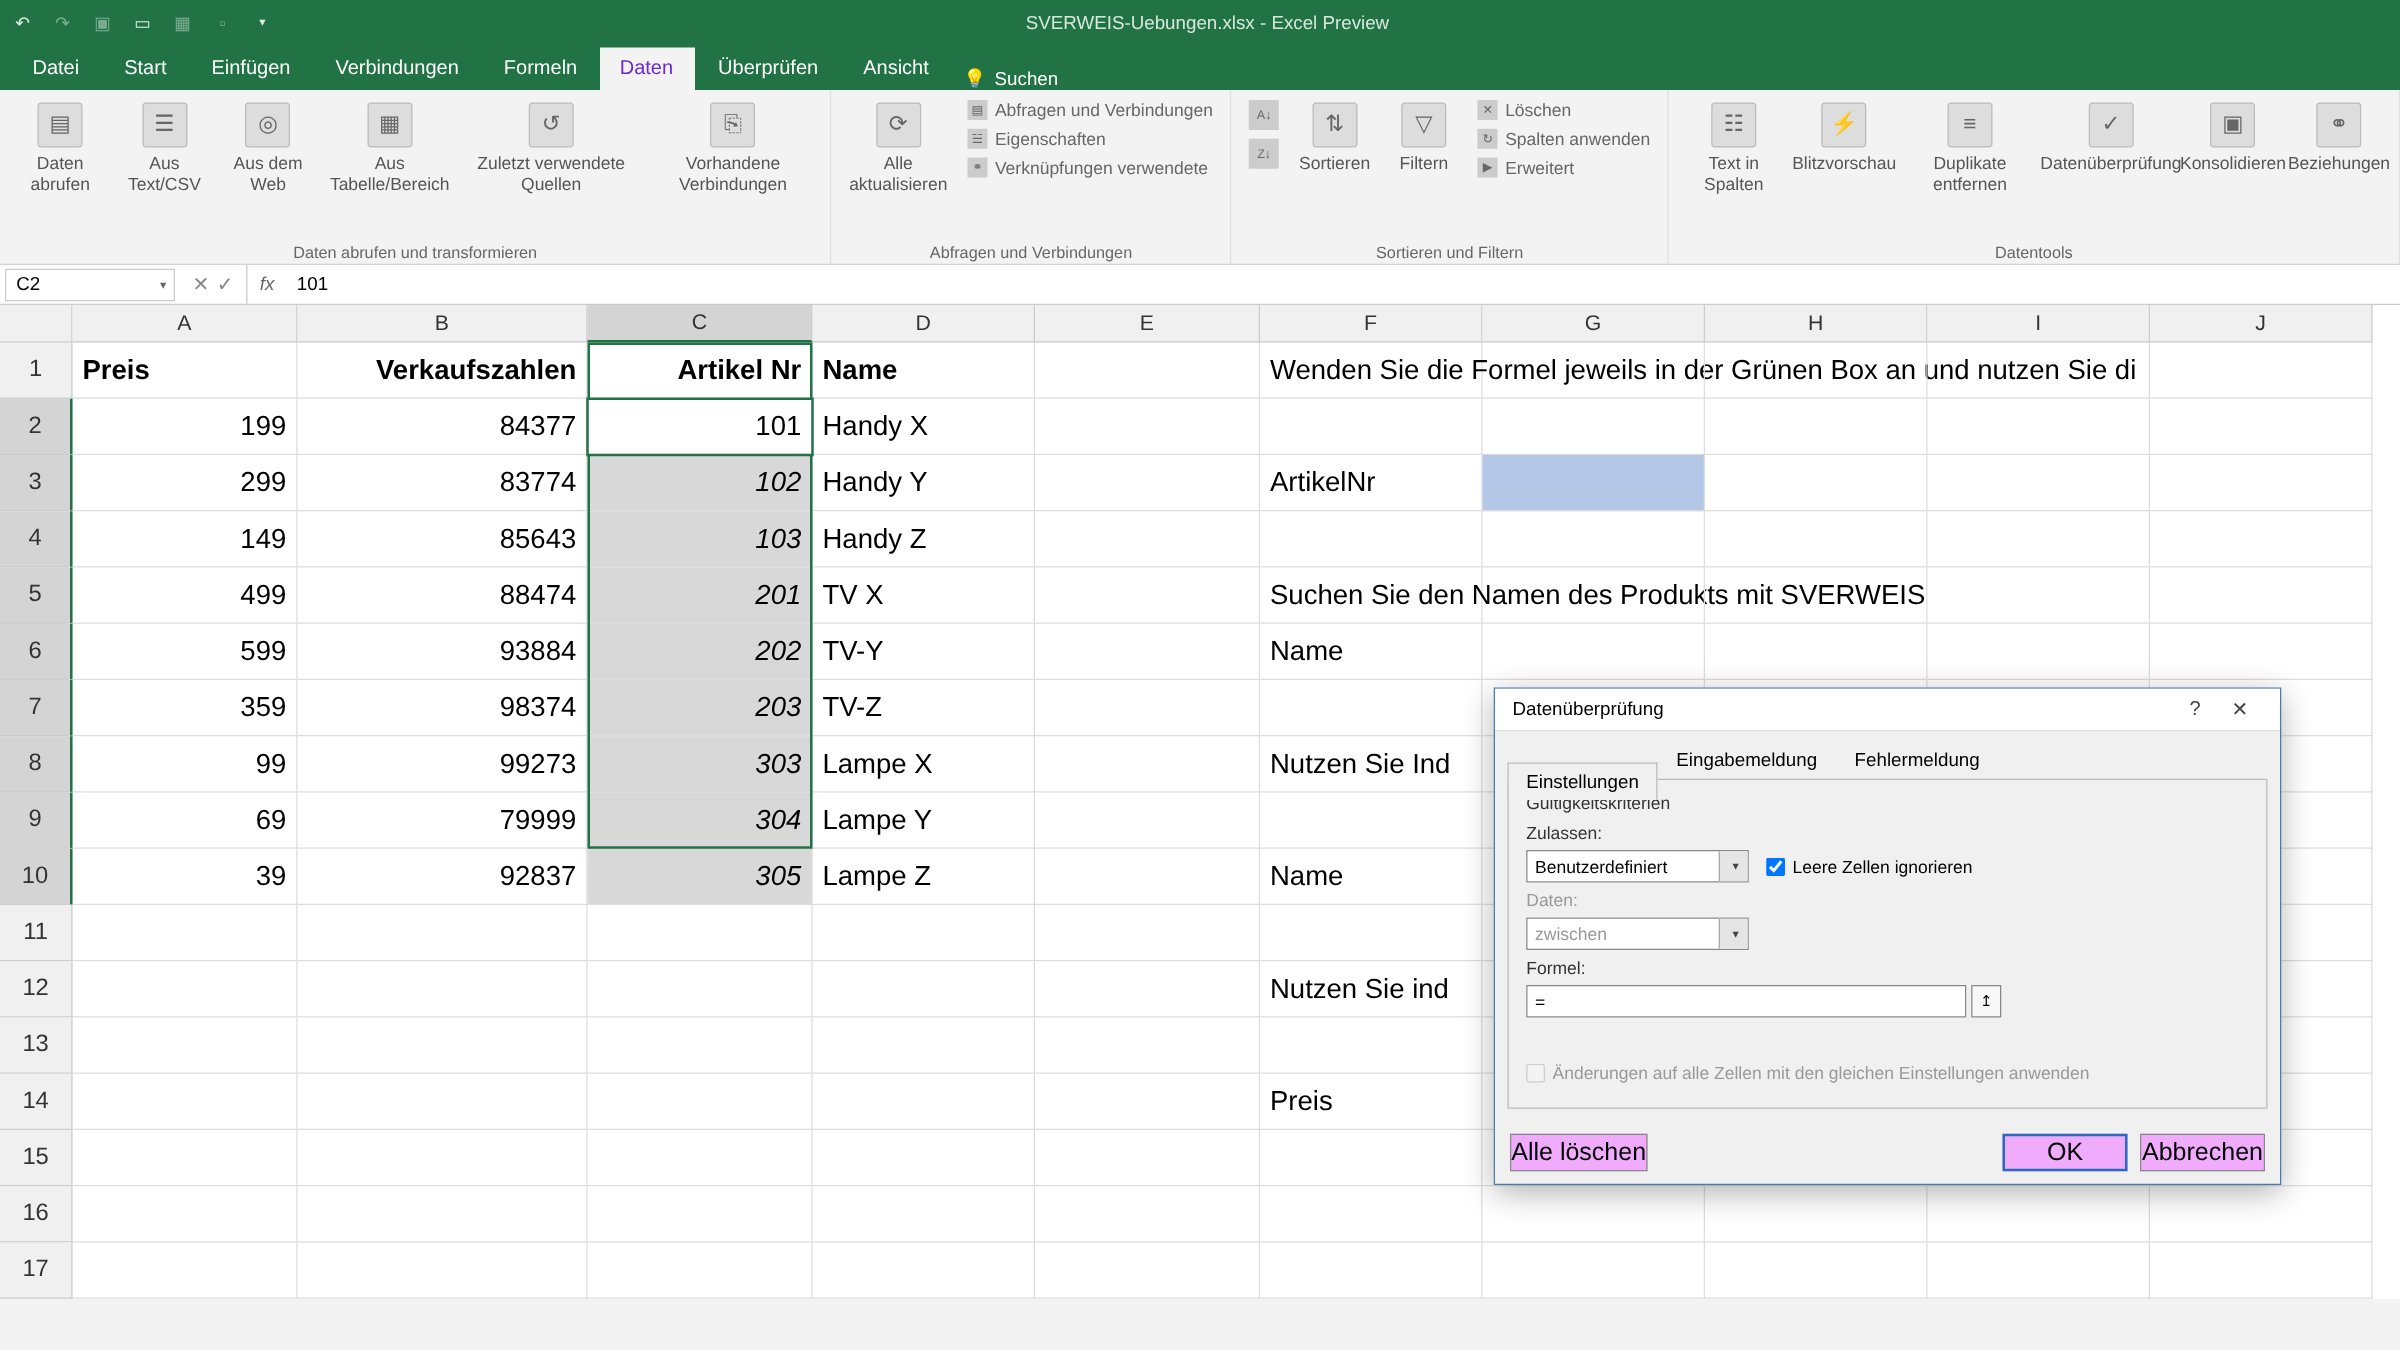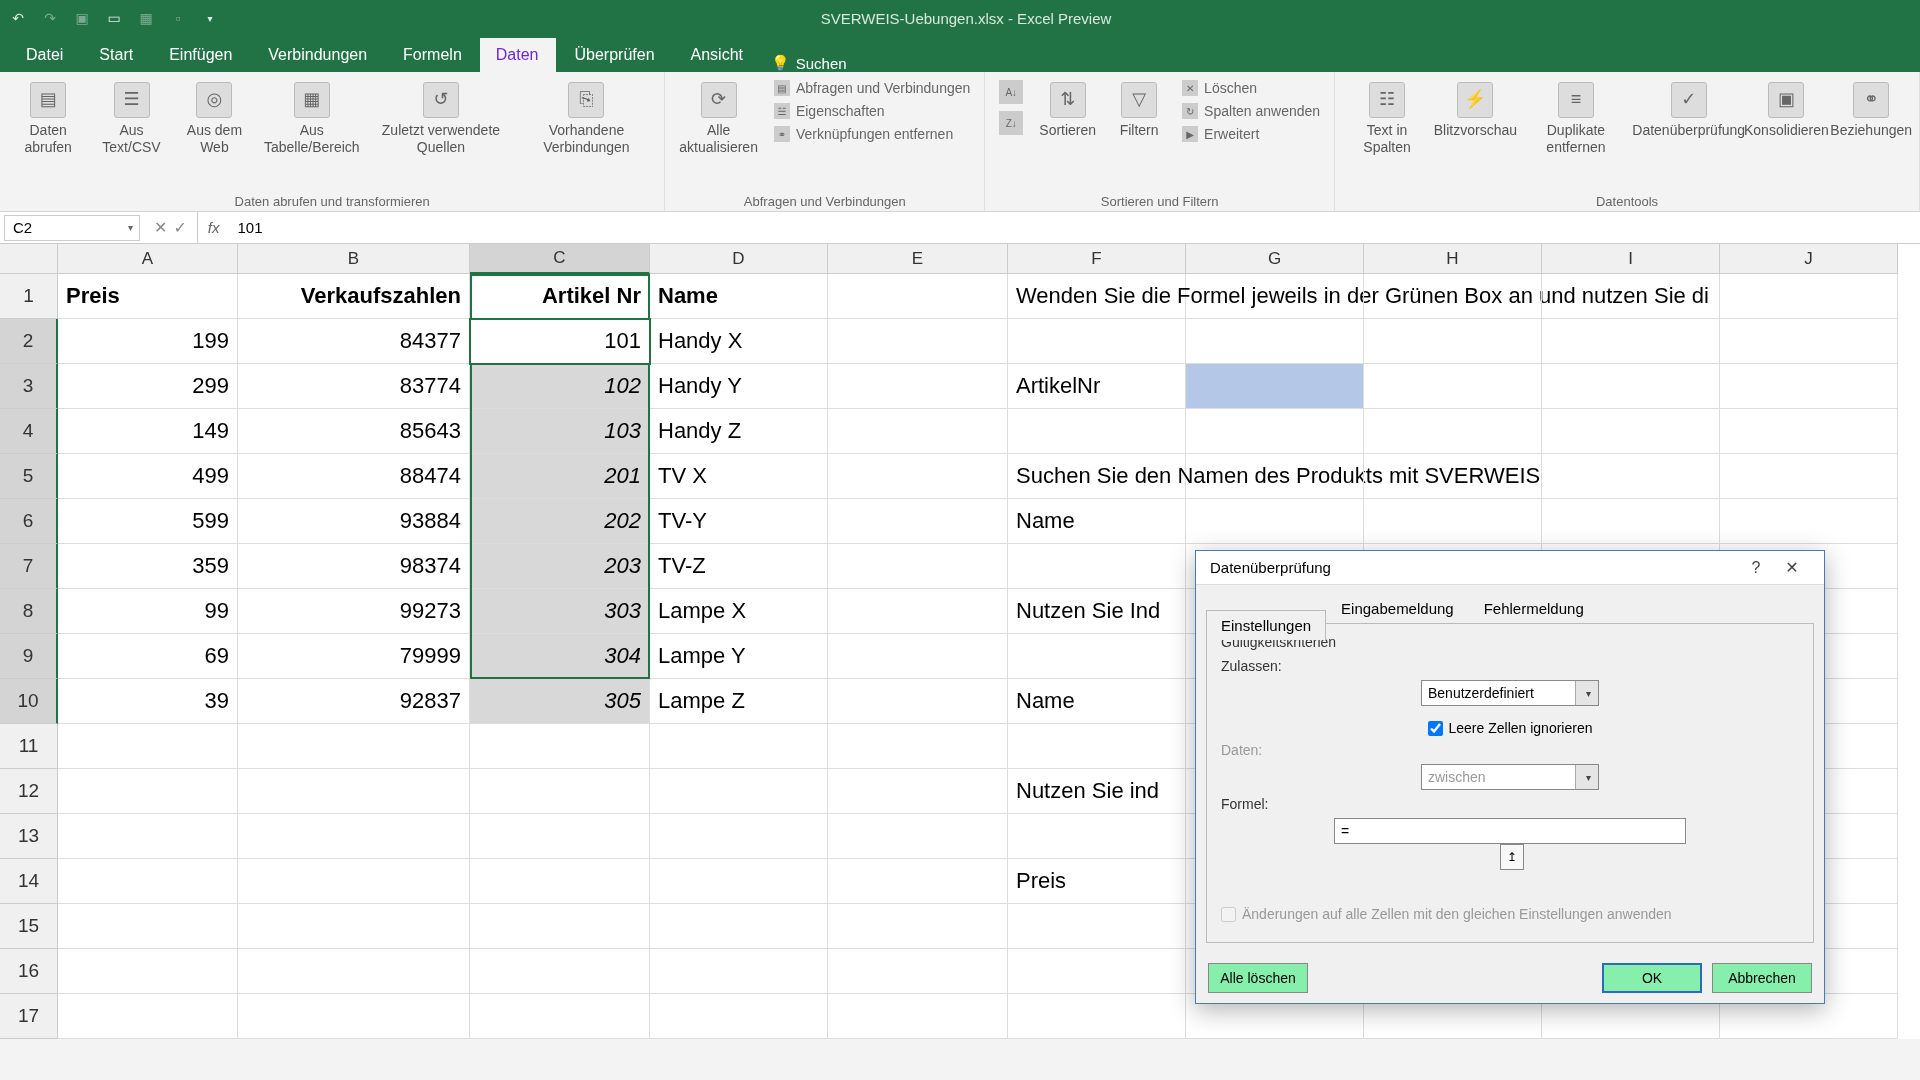--- a/index.html
+++ b/index.html
@@ -61,35 +61,35 @@
 
 
 .dialog { position: absolute; left: 1195px; top: 550px; width: 630px; background: #f0f0f0; border: 1px solid #4a7ab0; box-shadow: 0 6px 24px rgba(0,0,0,0.3); font-size: 15px; }
 .dialog-title { background: #fff; height: 34px; display: flex; align-items: center; padding: 0 14px; border-bottom: 1px solid #ddd; }
 .dialog-title-text { flex: 1; font-size: 15px; }
 .dialog-title-btn { width: 36px; height: 28px; display: flex; align-items: center; justify-content: center; font-size: 16px; color: #444; cursor: pointer; }
 .dialog-tabs { display: flex; padding: 8px 10px 0 10px; gap: 0; }
 .dialog-tab { padding: 6px 14px; border: 1px solid transparent; border-bottom: none; cursor: pointer; color: #000000; font-size:15px; }
 .dialog-tab.active { background: #f0f0f0; border-color: #bbb; color: #000; position: relative; top: 17px; }
 .dialog-body { border: 1px solid #bbb; margin: 0 10px 10px 10px; padding: 10px 14px 20px 14px; background: #f0f0f0; }
-.dlg-row { margin: 6px 0; display: flex; align-items: center; gap: 14px; flex-direction: column; }
+.dlg-row { margin: 6px 0; display: flex; align-items: center; gap: 14px; }
 .dlg-label { font-size: 14px; color: #333; display:block; margin-bottom:2px; }
 .dlg-select { width: 178px; height: 26px; border: 1px solid #888; background: #fff; padding: 0 6px; font-size: 14px; position: relative; display:flex; align-items:center; }
 .dlg-select::after { content: ''; position:absolute; right:0; top:0; width:22px; height:100%; background:#e5e5e5; border-left:1px solid #aaa; }
 .dlg-select .arrow { position:absolute; right:7px; font-size:10px; z-index:1; color:#444; }
 .dlg-select.disabled { color: #999; }
 .dlg-input-wrap { display:flex; align-items:center; gap:0; }
 .dlg-input { width: 352px; height: 26px; border: 1px solid #888; background: #fff; padding: 0 6px; font-size: 14px; }
 .dlg-range-btn { width: 24px; height: 26px; border: 1px solid #888; background:#f8f8f8; display:flex; align-items:center; justify-content:center; font-size:12px; margin-left:4px; cursor:pointer; }
 .dlg-check { display: flex; align-items: center; gap: 6px; font-size: 14px; }
 .dlg-check input { width: 15px; height: 15px; }
 .dlg-check.disabled { color: #999; }
 .dialog-footer { display: flex; padding: 10px 12px; gap: 10px; }
 .dialog-footer .spacer { flex: 1; }
-.dlg-btn { min-width: 100px; height: 30px; border: 1px solid #888; background: #86efac; cursor: pointer; font-size: 14px; }
+.dlg-btn { min-width: 100px; height: 30px; border: 1px solid #888; background: #f0abfc; cursor: pointer; font-size: 20px; }
 .dlg-btn.primary { border: 2px solid #2a6bc0; }
 </style>
 </head>
 <body>
 
 <div class="titlebar">
   <div class="qat">
     <span class="qat-icon">↶</span>
     <span class="qat-icon" style="opacity:.4">↷</span>
     <span class="qat-icon" style="opacity:.4">▣</span>
@@ -158,21 +158,21 @@
         <div class="ribbon-btn-sm">
             <span class="ribbon-icon-sm">▤</span>
             <span>Abfragen und Verbindungen</span>
           </div>
         <div class="ribbon-btn-sm">
             <span class="ribbon-icon-sm">☱</span>
             <span>Eigenschaften</span>
           </div>
         <div class="ribbon-btn-sm">
             <span class="ribbon-icon-sm">⚭</span>
-            <span>Verknüpfungen entfernen</span>
+            <span>Verknüpfungen verwendete</span>
           </div>
       </div>
     </div>
     <div class="ribbon-group-label">Abfragen und Verbindungen</div>
   </div>
 
   <div class="ribbon-group">
     <div class="ribbon-group-items">
       <div class="ribbon-group-items-col">
         <div class="ribbon-btn-sm">

